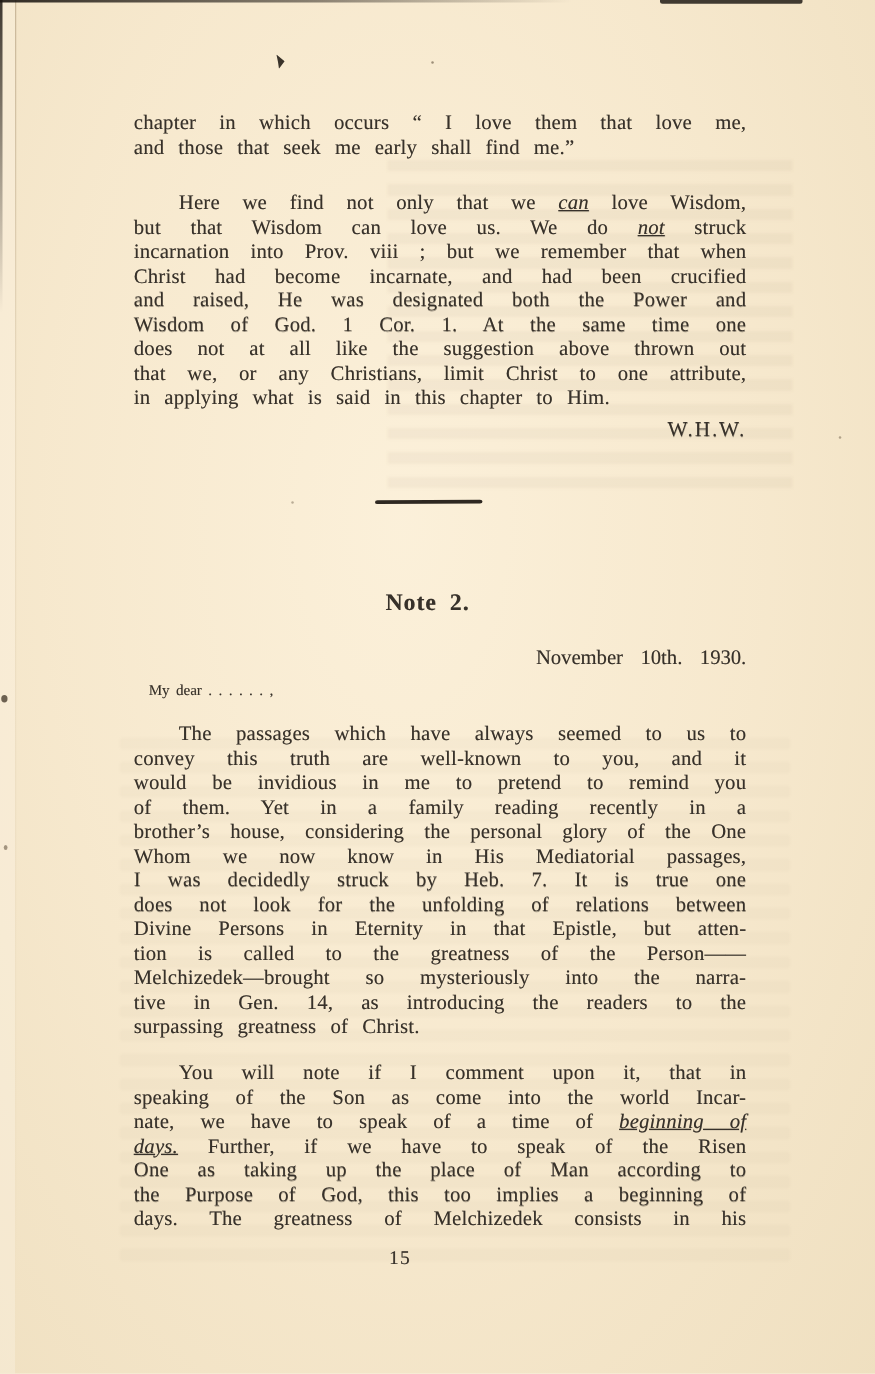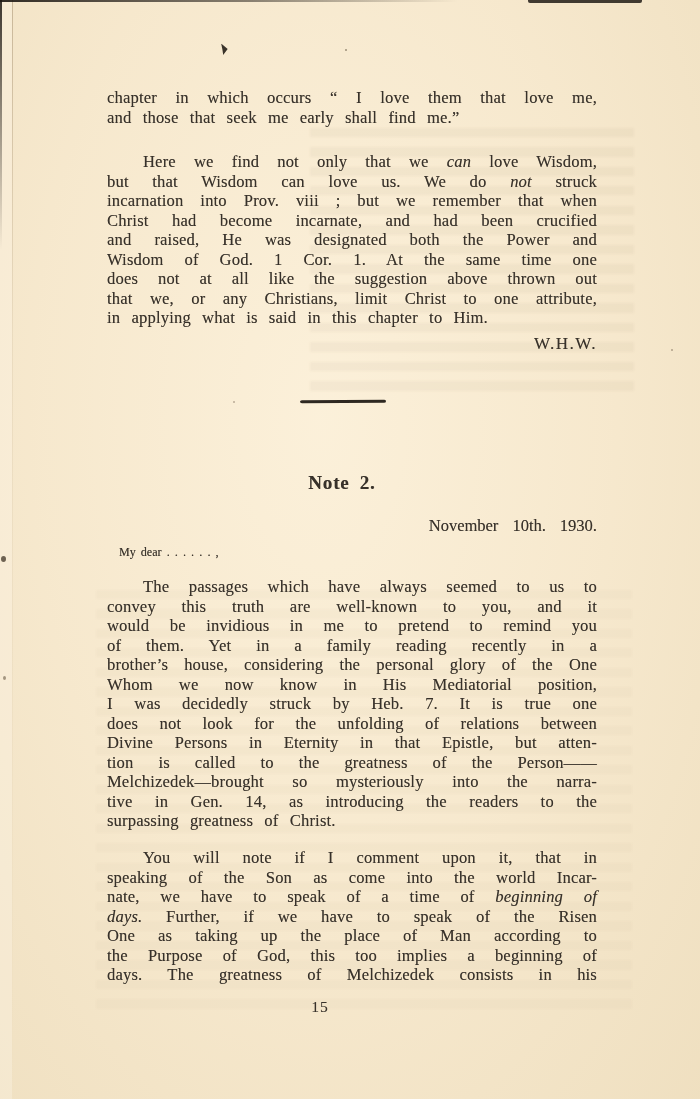--- a/index.html
+++ b/index.html
@@ -84,21 +84,21 @@
     height: 19.5px;
     white-space: normal;
     margin-left: 20px;
   }
   .line.endline {
     text-align: left;
     text-align-last: left;
     word-spacing: 0.42em;
   }
   .para.indent .line:first-child { text-indent: 36px; }
-  .italic { font-style: italic; }
+  .italic { font-style: italic; text-decoration: underline; }
 
   #p1 { top: 88px; }
   #p2 { top: 152px; }
   #p3 { top: 577px; }
   #p4 { top: 848px; }
 
   .signature {
     position: absolute; left: 87px; top: 334px; width: 510px;
     font-size: 17px; text-align: right; letter-spacing: 1.5px;
     text-shadow: 0.2px 0.2px 0.35px rgba(55,48,40,0.45);
@@ -178,21 +178,21 @@
   <div class="date-line">November 10th.  1930.</div>
 
   <div class="salutation">My dear . . . . . . ,</div>
 
   <div id="p3" class="tblock para indent">
       <div class="line"><span class="run">The passages which have always seemed to us to</span></div>
       <div class="line"><span class="run">convey this truth are well-known to you, and it</span></div>
       <div class="line"><span class="run">would be invidious in me to pretend to remind you</span></div>
       <div class="line"><span class="run">of them.  Yet in a family reading recently in a</span></div>
       <div class="line"><span class="run">brother’s house, considering the personal glory of the One</span></div>
-      <div class="line"><span class="run">Whom we now know in His Mediatorial position,</span></div>
+      <div class="line"><span class="run">Whom we now know in His Mediatorial passages,</span></div>
       <div class="line"><span class="run">I was decidedly struck by Heb. 7.  It is true one</span></div>
       <div class="line"><span class="run">does not look for the unfolding of relations between</span></div>
       <div class="line"><span class="run">Divine Persons in Eternity in that Epistle, but atten-</span></div>
       <div class="line"><span class="run">tion is called to the greatness of the Person——</span></div>
       <div class="line"><span class="run">Melchizedek—brought so mysteriously into the narra-</span></div>
       <div class="line"><span class="run">tive in Gen. 14, as introducing the readers to the</span></div>
       <div class="line endline"><span class="run">surpassing greatness of Christ.</span></div>
     </div>
 
   <div id="p4" class="tblock para indent">

